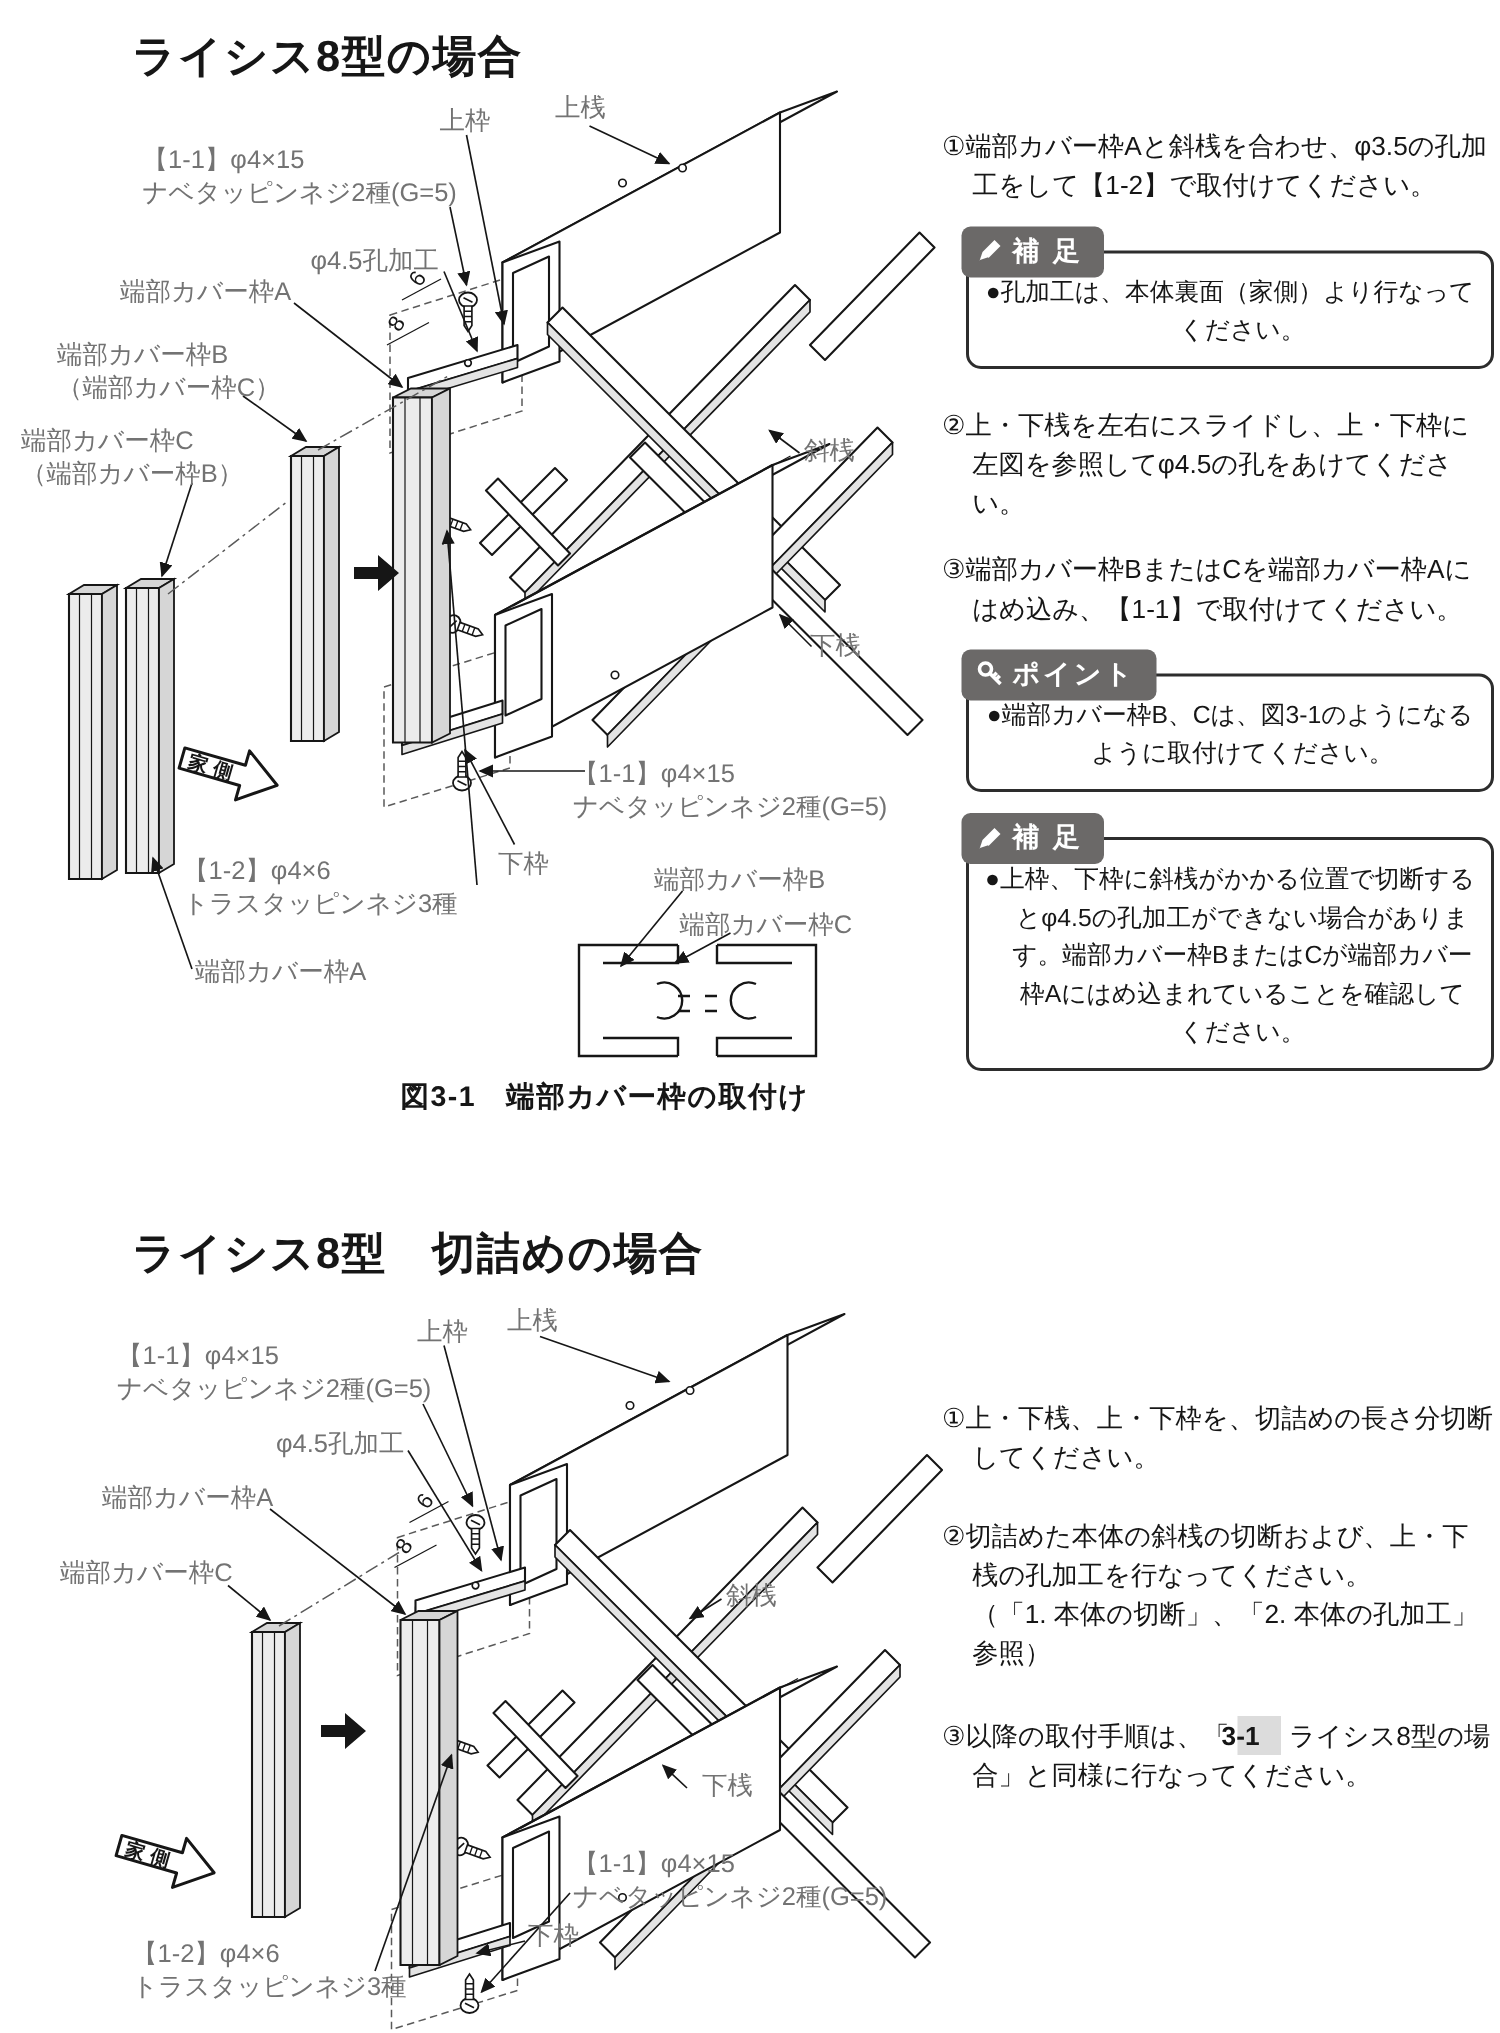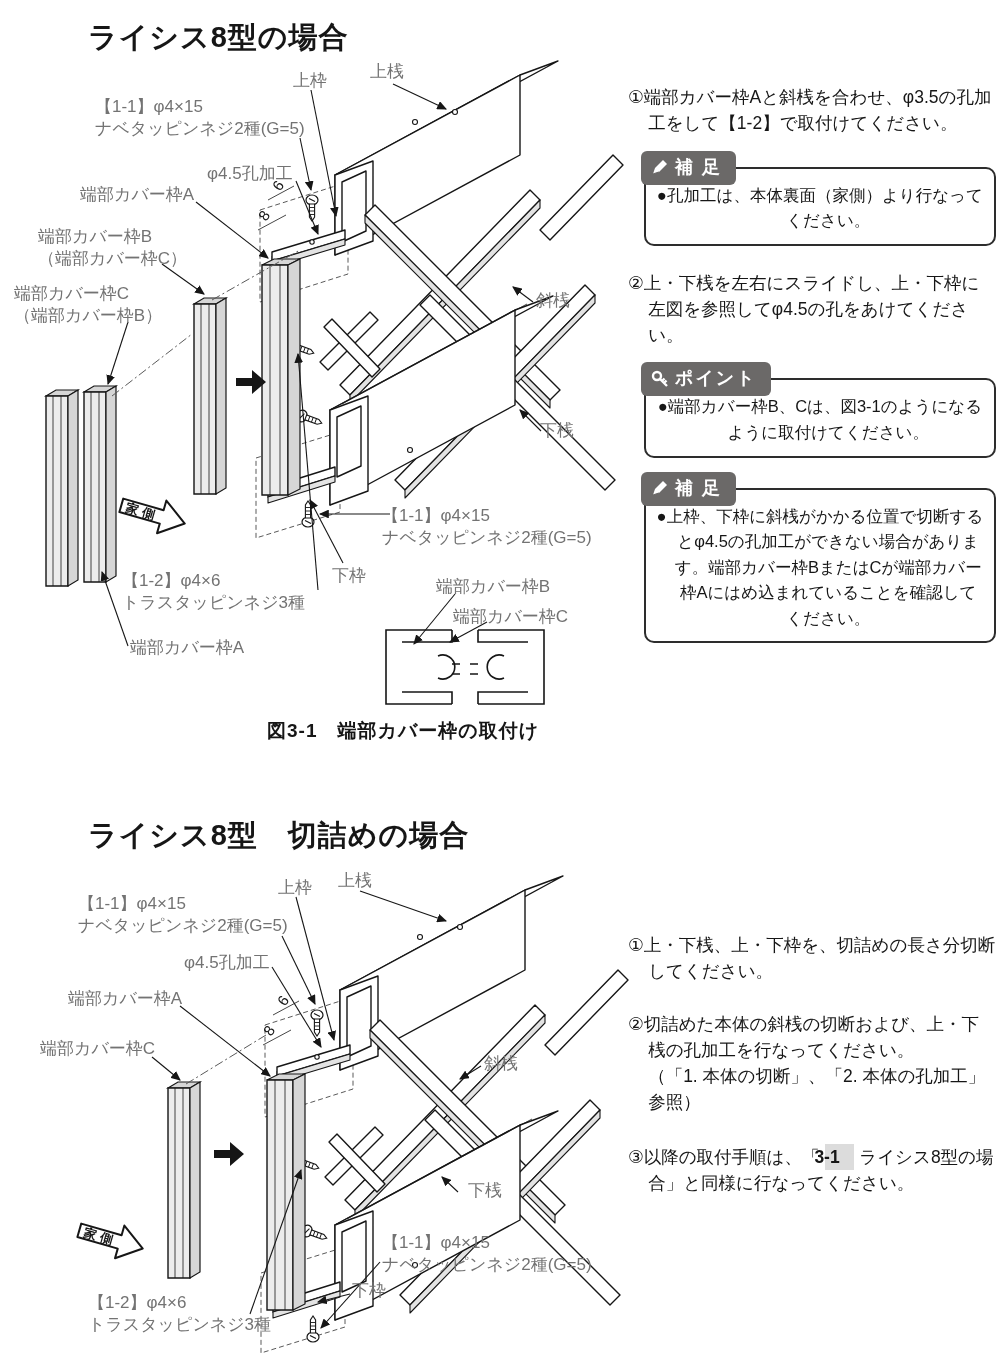--- a/index.html
+++ b/index.html
@@ -232,20 +232,21 @@
         <svg width="18" height="18" viewBox="0 0 18 18">
           <path d="M2,16 l2,-6 8,-8 4,4 -8,8 Z" fill="#fff"></path>
           <path d="M2,16 l6,-2" stroke="#6b6968" stroke-width="1.2"></path>
         </svg>
         <span>補 足</span>
       </div>
       <div class="nb-body">●孔加工は、本体裏面（家側）より行なってください。</div>
     </div>
 
     <p class="step">②上・下桟を左右にスライドし、上・下枠に左図を参照してφ4.5の孔をあけてください。</p>
+    <p class="step" style="margin-bottom:8px;">③端部カバー枠BまたはCを端部カバー枠Aにはめ込み、【1-1】で取付けてください。</p>
 
     <div class="nb">
       <div class="nb-badge">
         <svg width="18" height="18" viewBox="0 0 18 18">
           <circle cx="6" cy="6" r="4" fill="none" stroke="#fff" stroke-width="2.4"></circle>
           <path d="M9,9 L16,16 M13,13 l2.5,-2.5 M11,11 l2.5,-2.5" stroke="#fff" stroke-width="2.4"></path>
         </svg>
         <span>ポイント</span>
       </div>
       <div class="nb-body">●端部カバー枠B、Cは、図3-1のようになるように取付けてください。</div>

